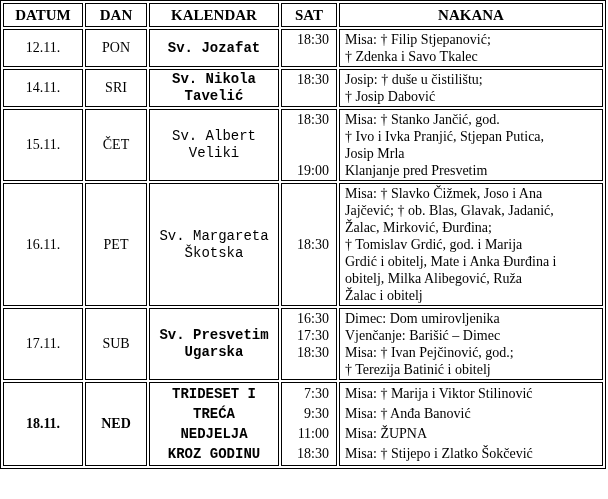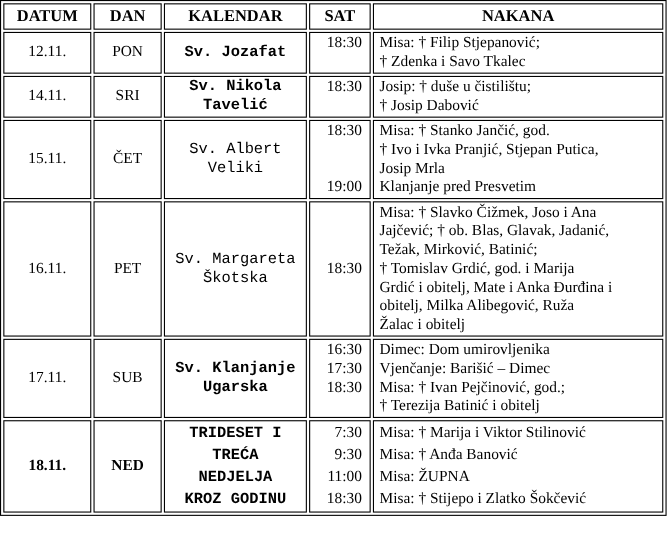--- a/index.html
+++ b/index.html
@@ -155,32 +155,32 @@
           </td>
           <td class="cell-sat">
             <div class="line">&nbsp;</div>
             <div class="line">&nbsp;</div>
             <div class="line">&nbsp;</div>
             <div class="line">18:30</div>
           </td>
           <td class="cell-nakana">
             <div class="line">Misa: † Slavko Čižmek, Joso i Ana</div>
             <div class="line">Jajčević; † ob. Blas, Glavak, Jadanić,</div>
-            <div class="line">Težak, Mirković, Batinić;</div>
+            <div class="line">Žalac, Mirković, Đurđina;</div>
             <div class="line">† Tomislav Grdić, god. i Marija</div>
             <div class="line">Grdić i obitelj, Mate i Anka Đurđina i</div>
             <div class="line">obitelj, Milka Alibegović, Ruža</div>
             <div class="line">Žalac i obitelj</div>
           </td>
         </tr>
         <tr>
           <td class="cell-datum">17.11.</td>
           <td class="cell-dan">SUB</td>
           <td class="cell-kalendar">
-            <div class="line bold">Sv. Klanjanje</div>
+            <div class="line bold">Sv. Presvetim</div>
             <div class="line bold">Ugarska</div>
           </td>
           <td class="cell-sat">
             <div class="line">16:30</div>
             <div class="line">17:30</div>
             <div class="line">18:30</div>
           </td>
           <td class="cell-nakana">
             <div class="line">Dimec: Dom umirovljenika</div>
             <div class="line">Vjenčanje: Barišić – Dimec</div>

